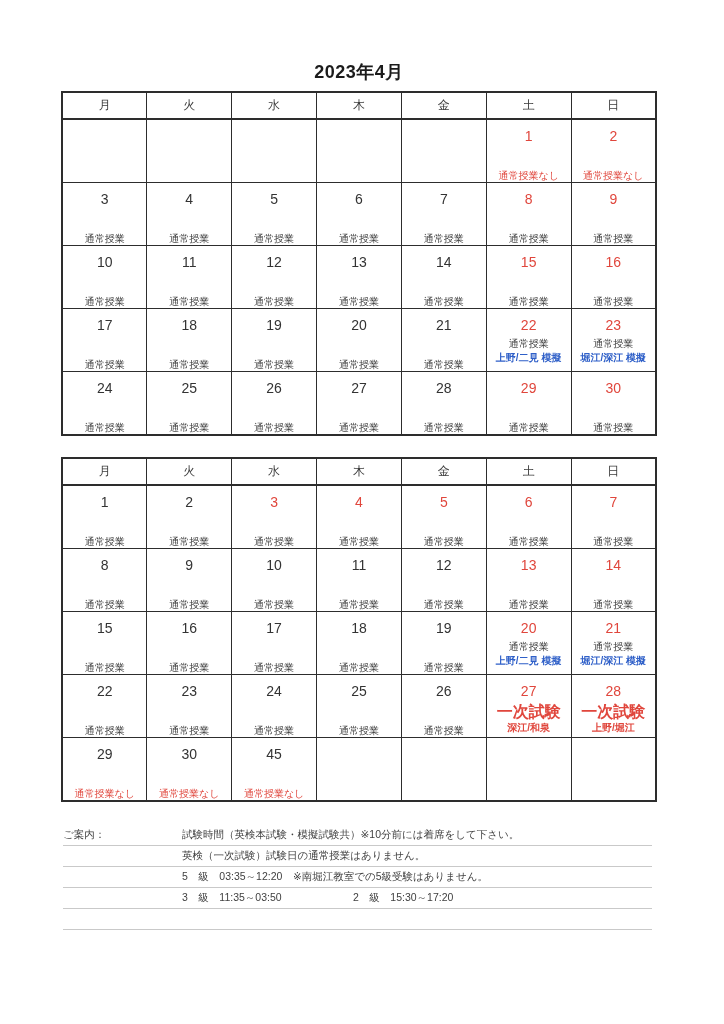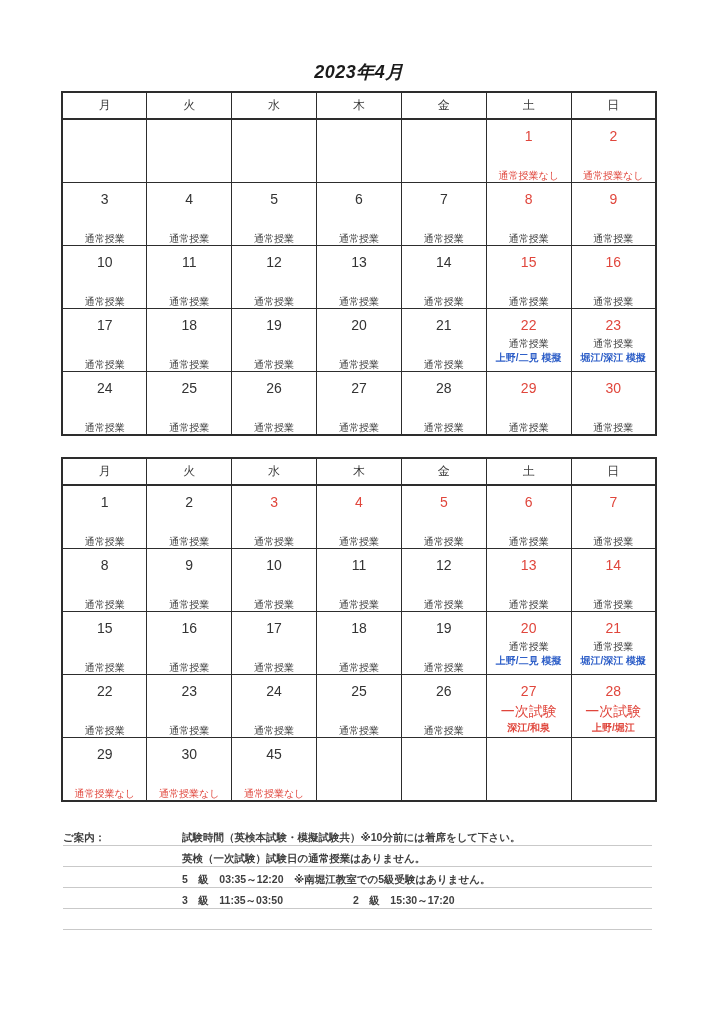--- a/index.html
+++ b/index.html
@@ -6,21 +6,21 @@
   .page{
     width:724px;height:1024px;background:#ffffff;box-sizing:border-box;
     padding-top:60px;position:relative;
     font-family:"Liberation Sans","DejaVu Sans",sans-serif;
     color:#333;
   }
   .cal{width:596px;margin:0 0 0 61px;}
   .cal.second{margin-top:21px;}
   .cal-title{
     font-size:18px;font-weight:bold;text-align:center;color:#1b1b1b;
-    margin:0 0 7px 0;letter-spacing:0.5px;font-style:italic;
+    margin:0 0 7px 0;letter-spacing:0.5px;
   }
   table.calendar{
     border-collapse:collapse;table-layout:fixed;width:596px;
     border:2px solid #2d2d2d;
   }
   table.calendar th{
     border:1px solid #2d2d2d;border-bottom-width:2px;
     height:25px;font-size:12px;font-weight:normal;color:#3c3c3c;
     padding:0;text-align:center;
   }
@@ -30,27 +30,27 @@
   }
   .date{font-size:14px;line-height:18px;margin-top:7px;color:#333;}
   .date.red{color:var(--red,#e0463c);}
   .evs{display:flex;flex-direction:column;gap:1px;}
   .evs.single{margin-top:24px;}
   .evs.multi{margin-top:3px;}
   .ev{font-size:10px;line-height:13px;color:#3c3c3c;white-space:nowrap;}
   .ev.r{color:var(--red,#e0463c);}
   .ev.b{color:var(--blue,#2e5fc8);}
   .ev.bold{font-weight:bold;}
-  .ev.lg{font-size:14px;line-height:17px;font-weight:normal;}
+  .ev.lg{font-size:16px;line-height:17px;font-weight:bold;}
   .notes{
     margin:23px 0 0 63px;width:589px;font-size:10.5px;color:#3f3f3f;
   }
   .note-row{
-    display:flex;align-items:flex-end;height:21px;box-sizing:border-box;
-    border-bottom:1px solid var(--line,#c9c9c9);padding-top:3px;font-weight:bold;
+    display:flex;align-items:flex-start;height:21px;box-sizing:border-box;
+    border-bottom:1px solid var(--line,#c9c9c9);padding-top:3px;
   }
   .note-label{width:83px;flex:0 0 83px;white-space:nowrap;}
   .note-col1{min-width:171px;flex:0 0 auto;white-space:nowrap;margin-left:36px;}
   .note-col2{white-space:nowrap;}
 </style>
 </head>
 <body>
 
 <div class="page">
 

